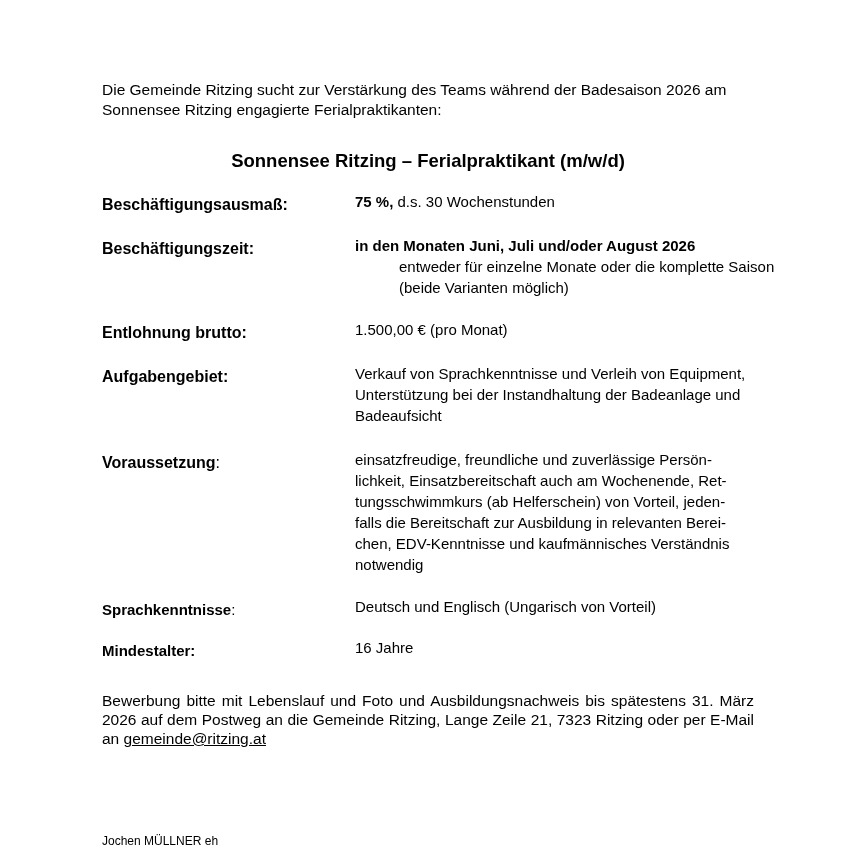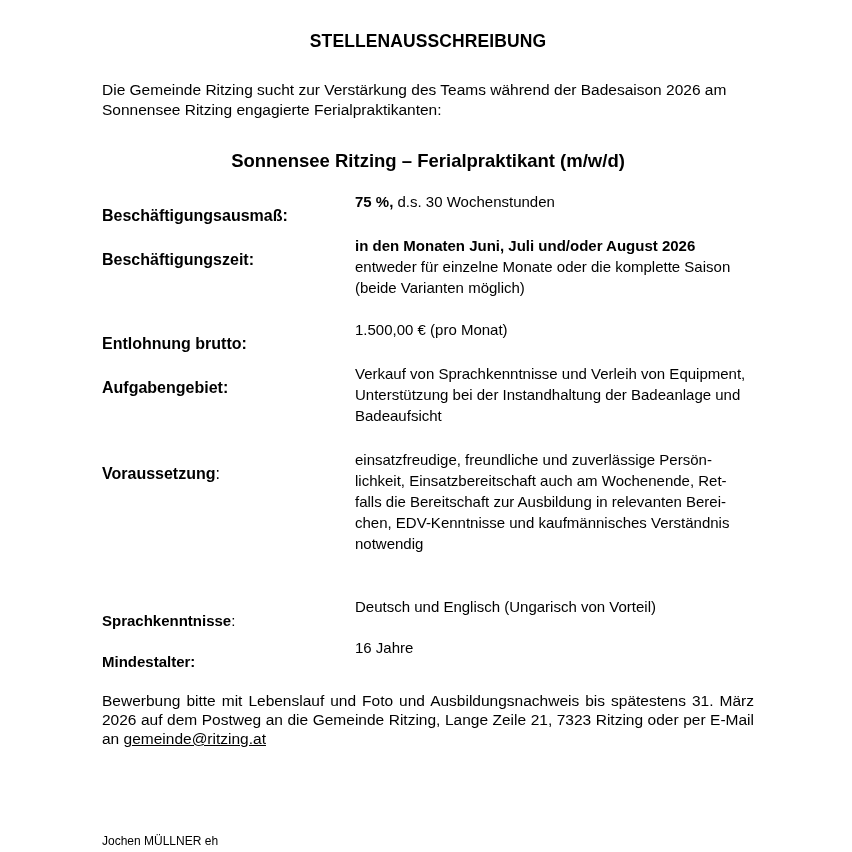--- a/index.html
+++ b/index.html
@@ -52,21 +52,21 @@
       font-size: 18.5px;
     }
     .row {
       position: absolute;
       left: 0;
       width: 652px;
     }
     .row .label {
       position: absolute;
       left: 0;
-      top: 15px;
+      top: 4px;
       font-weight: bold;
       font-size: 16px;
       line-height: 21px;
       white-space: nowrap;
     }
     .row .label.small {
       font-size: 15px;
     }
     .row .label .colon-normal {
       font-weight: normal;
@@ -100,54 +100,54 @@
       top: 834px;
       left: 0;
       font-size: 12px;
     }
   </style>
 </head>
 <body>
 
 <div class="page">
 
-  <div class="title">STELLENAUSSCHREIBUNG</div>
 
   <div class="intro">Die Gemeinde Ritzing sucht zur Verstärkung des Teams während der Badesaison 2026 am Sonnensee Ritzing engagierte Ferialpraktikanten:</div>
 
   <div class="subtitle">Sonnensee Ritzing – Ferialpraktikant (m/w/d)</div>
 
   <div class="row" style="top:190px;">
     <div class="label">Beschäftigungsausmaß:</div>
     <div class="value"><span class="strong">75 %,</span><span> d.s. 30 Wochenstunden</span></div>
   </div>
 
   <div class="row" style="top:234px;">
     <div class="label">Beschäftigungszeit:</div>
     <div class="value">
       <div class="strong">in den Monaten Juni, Juli und/oder August 2026</div>
-      <div style="width:395px;">entweder für einzelne Monate oder die komplette Saison (beide Varianten möglich)</div>
+      <div style="width:395px;margin-left:44px;">entweder für einzelne Monate oder die komplette Saison (beide Varianten möglich)</div>
     </div>
   </div>
 
   <div class="row" style="top:318px;">
     <div class="label">Entlohnung brutto:</div>
     <div class="value">1.500,00 € (pro Monat)</div>
   </div>
 
   <div class="row" style="top:362px;">
     <div class="label">Aufgabengebiet:</div>
     <div class="value" style="width:392px;">Verkauf von Sprachkenntnisse und Verleih von Equipment, Unterstützung bei der Instandhaltung der Badeanlage und Badeaufsicht</div>
   </div>
 
   <div class="row" style="top:448px;">
     <div class="label"><span>Voraussetzung</span><span class="colon-normal">:</span></div>
     <div class="value">
       <div>einsatzfreudige, freundliche und zuverlässige Persön-</div>
       <div>lichkeit, Einsatzbereitschaft auch am Wochenende, Ret-</div>
+      <div>tungsschwimmkurs (ab Helferschein) von Vorteil, jeden-</div>
       <div>falls die Bereitschaft zur Ausbildung in relevanten Berei-</div>
       <div>chen, EDV-Kenntnisse und kaufmännisches Verständnis</div>
       <div>notwendig</div>
     </div>
   </div>
 
   <div class="row" style="top:595px;">
     <div class="label small"><span>Sprachkenntnisse</span><span class="colon-normal">:</span></div>
     <div class="value">Deutsch und Englisch (Ungarisch von Vorteil)</div>
   </div>

